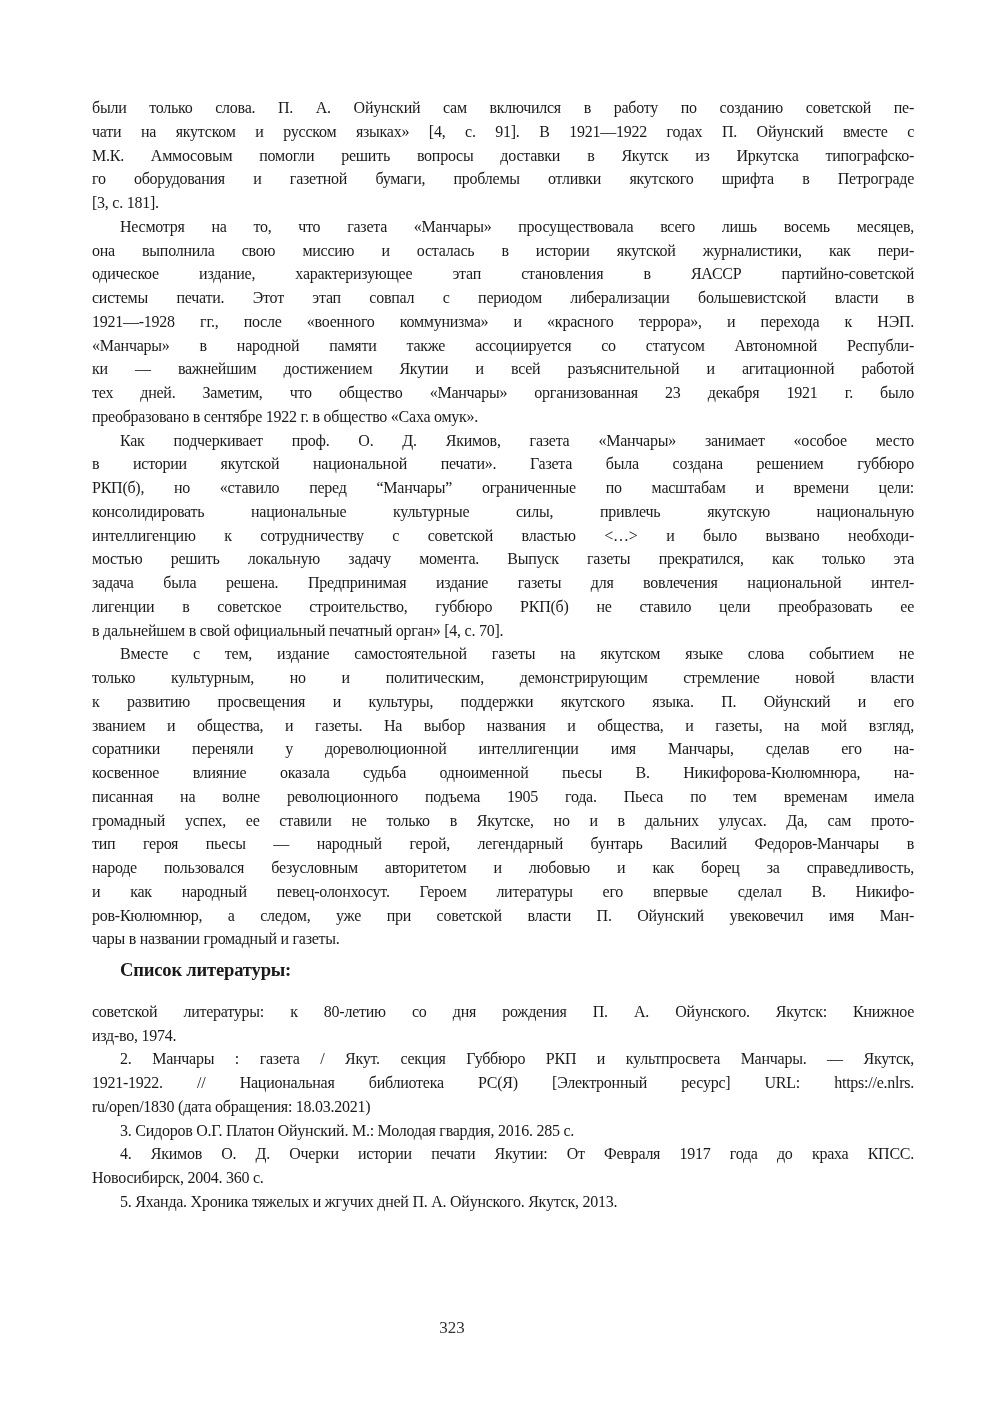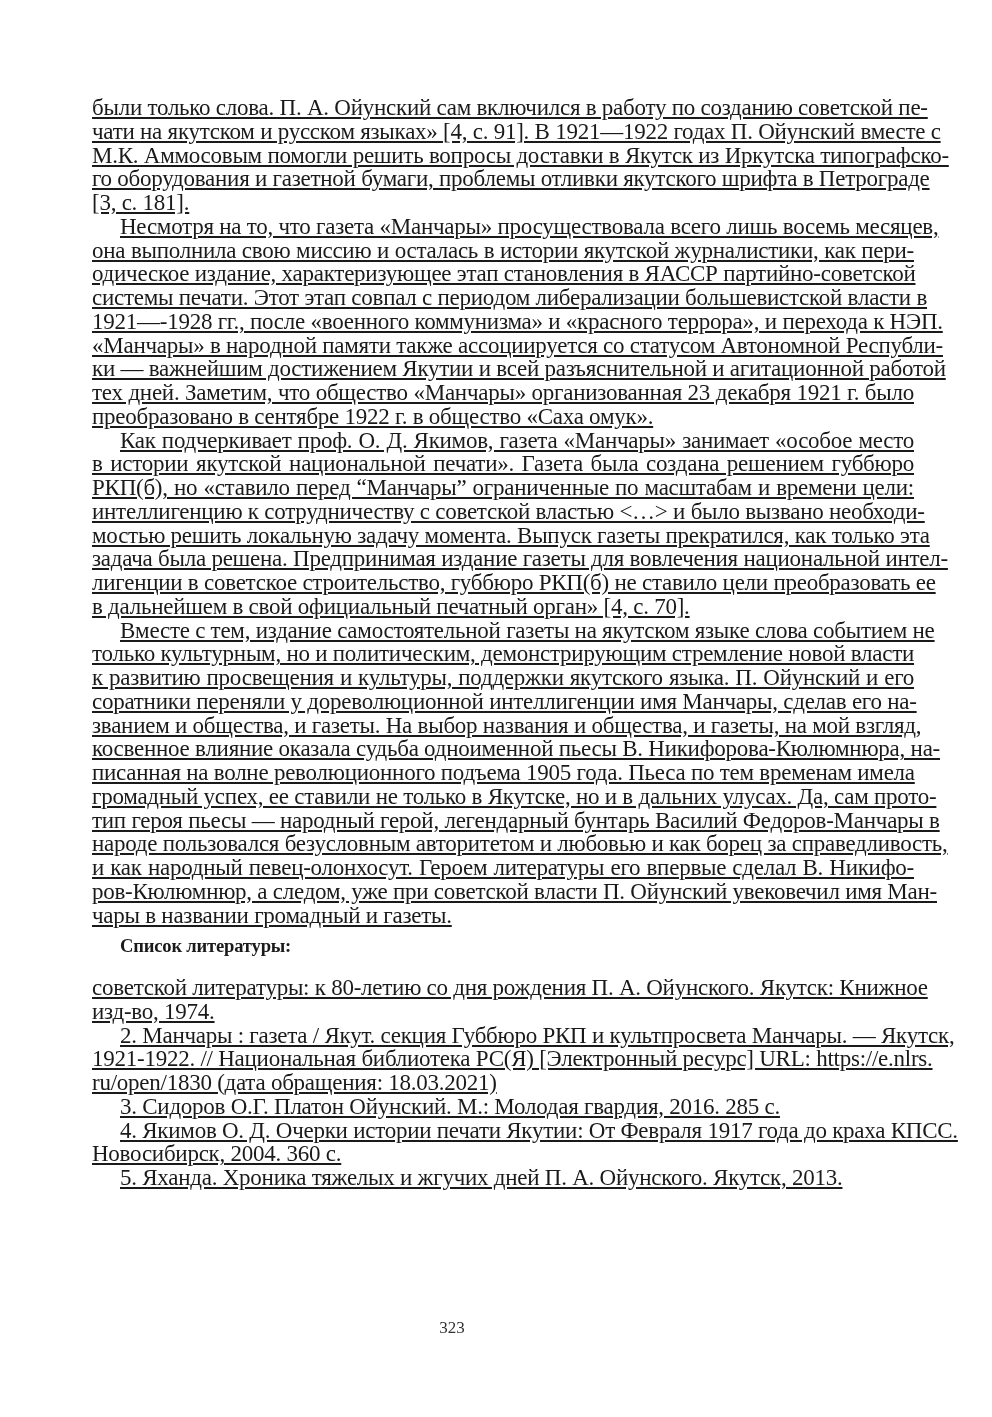--- a/index.html
+++ b/index.html
@@ -16,28 +16,27 @@
       color: #1a1a1a;
     }
     .page {
       position: absolute;
       left: 92px;
       top: 96px;
       width: 822px;
     }
     .line {
       display: block;
-      font-size: 23px;
+      font-size: 16px;
       line-height: 23.75px;
       height: 23.75px;
       white-space: nowrap;
       text-align: justify;
       text-align-last: justify;
       letter-spacing: -0.25px;
-      text-decoration: underline;
     }
     .line.last {
       text-align-last: left;
     }
     .line.indent {
       text-indent: 28px;
     }
     .heading {
       display: block;
       font-size: 18.6px;
@@ -83,33 +82,34 @@
     <span class="line">«Манчары» в народной памяти также ассоциируется со статусом Автономной Республи-</span>
     <span class="line">ки — важнейшим достижением Якутии и всей разъяснительной и агитационной работой</span>
     <span class="line">тех дней. Заметим, что общество «Манчары» организованная 23 декабря 1921 г. было</span>
     <span class="line last">преобразовано в сентябре 1922 г. в общество «Саха омук».</span>
   </div>
 
   <div class="para">
     <span class="line indent">Как подчеркивает проф. О. Д. Якимов, газета «Манчары» занимает «особое место</span>
     <span class="line">в истории якутской национальной печати». Газета была создана решением губбюро</span>
     <span class="line">РКП(б), но «ставило перед “Манчары” ограниченные по масштабам и времени цели:</span>
+    <span class="line">консолидировать национальные культурные силы, привлечь якутскую национальную</span>
     <span class="line">интеллигенцию к сотрудничеству с советской властью &lt;…&gt; и было вызвано необходи-</span>
     <span class="line">мостью решить локальную задачу момента. Выпуск газеты прекратился, как только эта</span>
     <span class="line">задача была решена. Предпринимая издание газеты для вовлечения национальной интел-</span>
     <span class="line">лигенции в советское строительство, губбюро РКП(б) не ставило цели преобразовать ее</span>
     <span class="line last">в дальнейшем в свой официальный печатный орган» [4, с. 70].</span>
   </div>
 
   <div class="para">
     <span class="line indent">Вместе с тем, издание самостоятельной газеты на якутском языке слова событием не</span>
     <span class="line">только культурным, но и политическим, демонстрирующим стремление новой власти</span>
     <span class="line">к развитию просвещения и культуры, поддержки якутского языка. П. Ойунский и его</span>
+    <span class="line">званием и общества, и газеты. На выбор названия и общества, и газеты, на мой взгляд,</span>
     <span class="line">соратники переняли у дореволюционной интеллигенции имя Манчары, сделав его на-</span>
-    <span class="line">званием и общества, и газеты. На выбор названия и общества, и газеты, на мой взгляд,</span>
     <span class="line">косвенное влияние оказала судьба одноименной пьесы В. Никифорова-Кюлюмнюра, на-</span>
     <span class="line">писанная на волне революционного подъема 1905 года. Пьеса по тем временам имела</span>
     <span class="line">громадный успех, ее ставили не только в Якутске, но и в дальних улусах. Да, сам прото-</span>
     <span class="line">тип героя пьесы — народный герой, легендарный бунтарь Василий Федоров-Манчары в</span>
     <span class="line">народе пользовался безусловным авторитетом и любовью и как борец за справедливость,</span>
     <span class="line">и как народный певец-олонхосут. Героем литературы его впервые сделал В. Никифо-</span>
     <span class="line">ров-Кюлюмнюр, а следом, уже при советской власти П. Ойунский увековечил имя Ман-</span>
     <span class="line last">чары в названии громадный и газеты.</span>
   </div>
 

